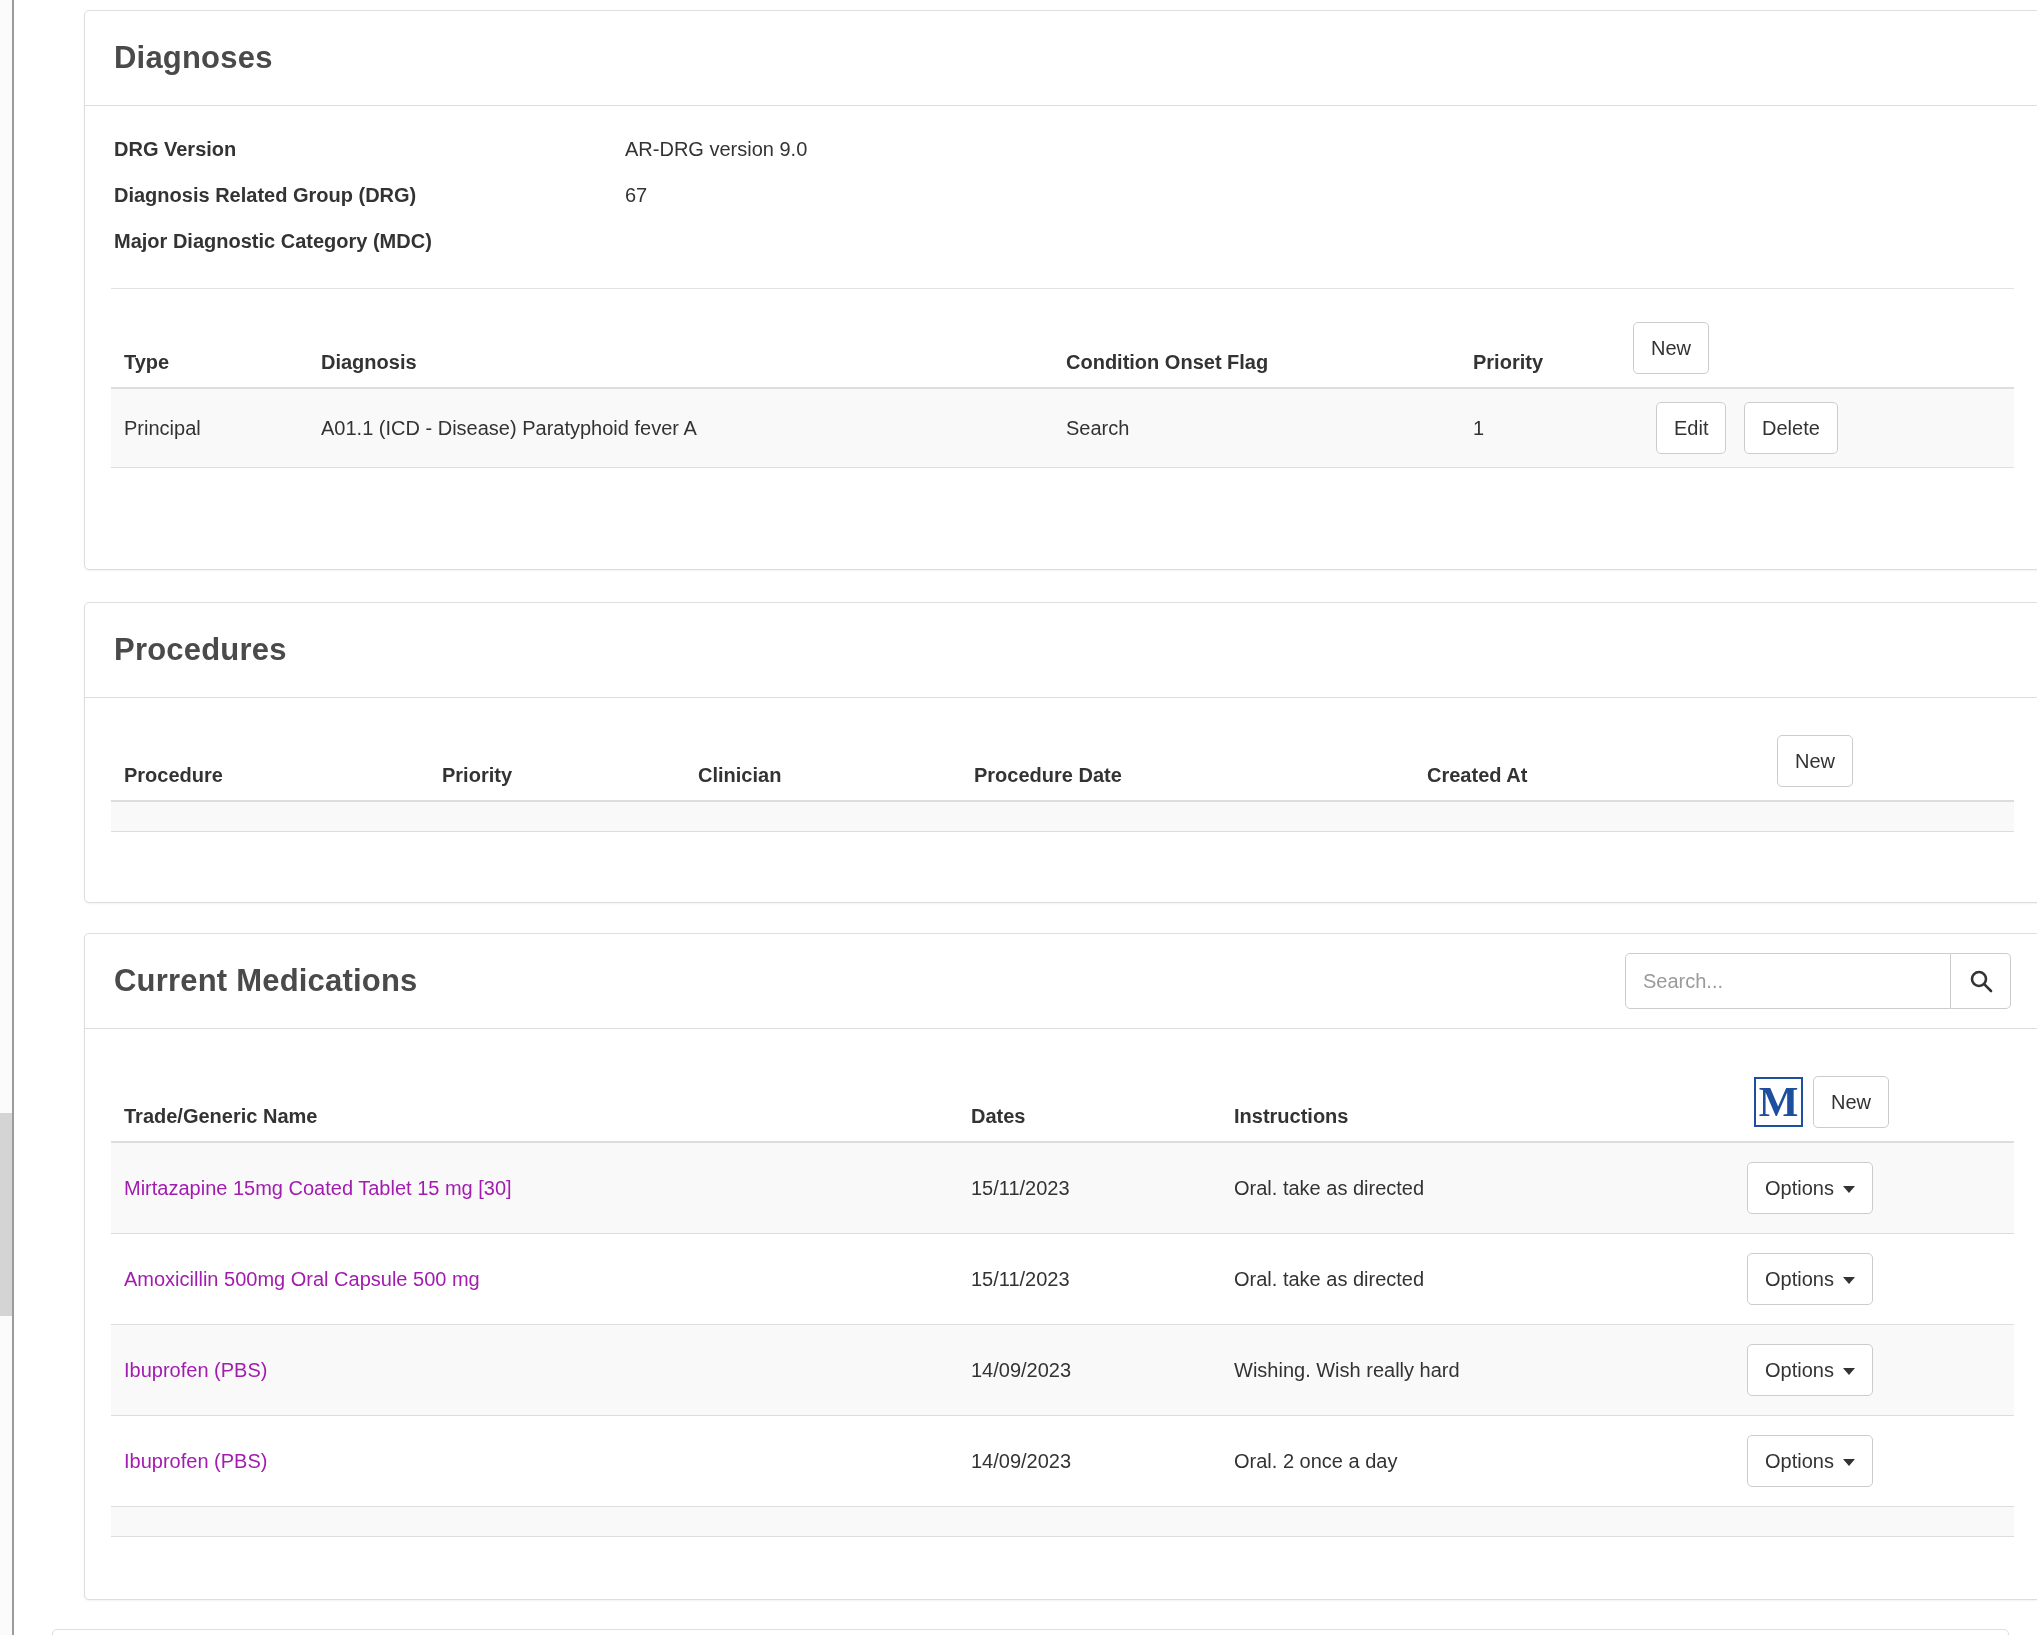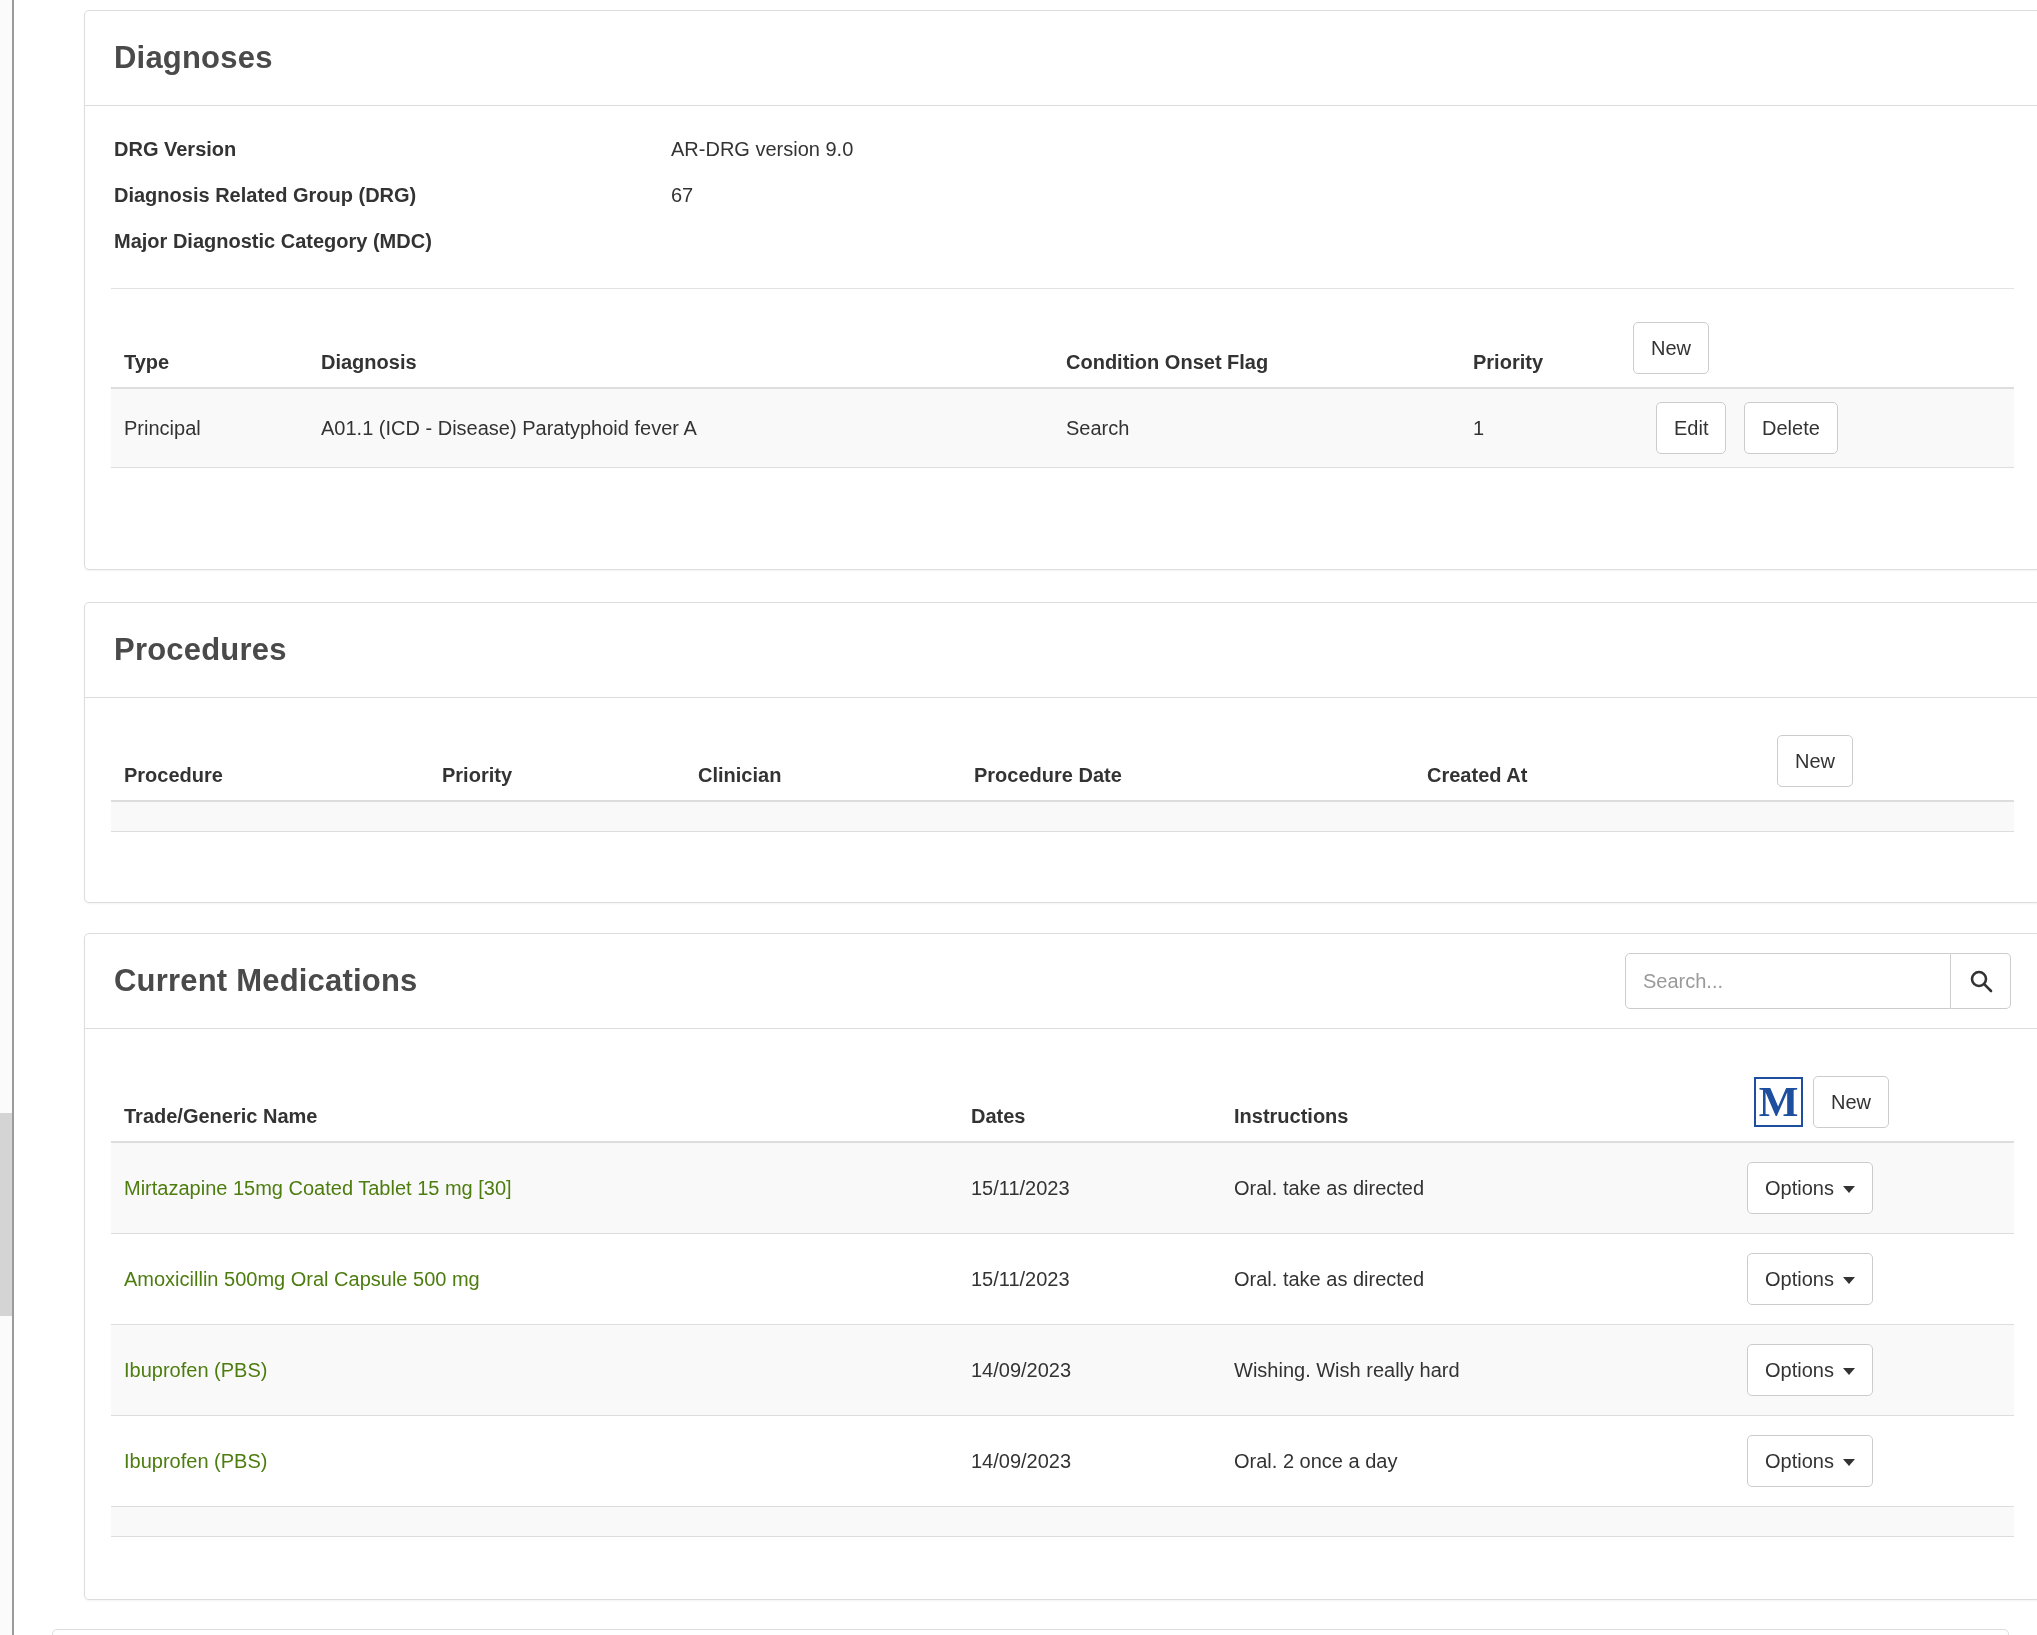--- a/index.html
+++ b/index.html
@@ -37,21 +37,21 @@
     display: flex; align-items: center; justify-content: space-between;
     padding: 0 29px;
     border-bottom: 1px solid #ddd;
   }
   .panel-title {
     font-size: 31px; font-weight: bold; color: #4a4a4a; letter-spacing: 0.2px;
   }
   .panel-body { padding: 20px 26px 26px 26px; }
 
   
-  .field-row { display: flex; line-height: 46px; gap: 46px; }
+  .field-row { display: flex; line-height: 46px; }
   .field-label { width: 514px; font-weight: bold; color: #333; padding-left: 3px; }
   .field-value { color: #333; }
 
   hr.divider { border: 0; border-top: 1px solid #e2e2e2; margin: 24px 0 20px 0; }
 
   
   table.tbl { width: 100%; border-collapse: collapse; table-layout: fixed; }
   .tbl th {
     text-align: left; font-weight: bold; color: #333;
     padding: 13px; vertical-align: bottom;
@@ -77,21 +77,21 @@
     cursor: pointer; text-align: center; white-space: nowrap;
   }
   .btn + .btn { margin-left: 12px; }
   .caret {
     display: inline-block; margin-left: 9px; vertical-align: middle;
     width: 0; height: 0;
     border-top: 7px solid #333; border-left: 6px solid transparent; border-right: 6px solid transparent;
   }
 
   
-  a.med-link { color: #4d7c0f; text-decoration: none; cursor: pointer; }
+  a.med-link { color: #a21caf; text-decoration: none; cursor: pointer; }
 
   
   .search-group { display: flex; align-items: stretch; height: 56px; }
   .search-input {
     width: 326px; height: 56px;
     font-family: inherit; font-size: 20px; color: #555;
     padding: 0 17px;
     border: 1px solid #ccc; border-radius: 5px 0 0 5px;
     outline: none; background: #fff;
   }

